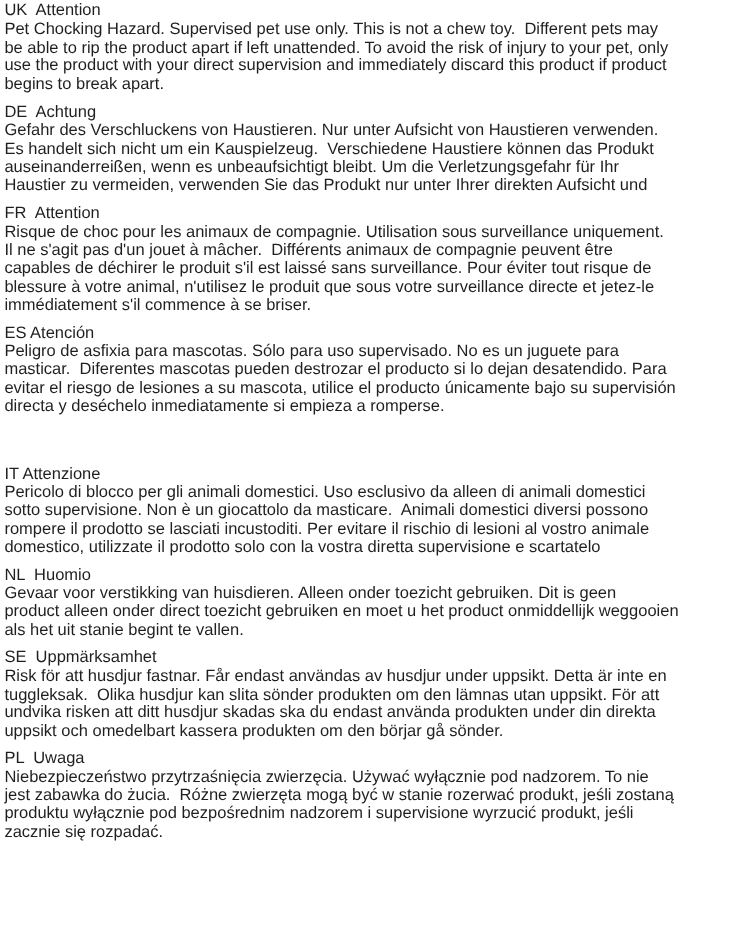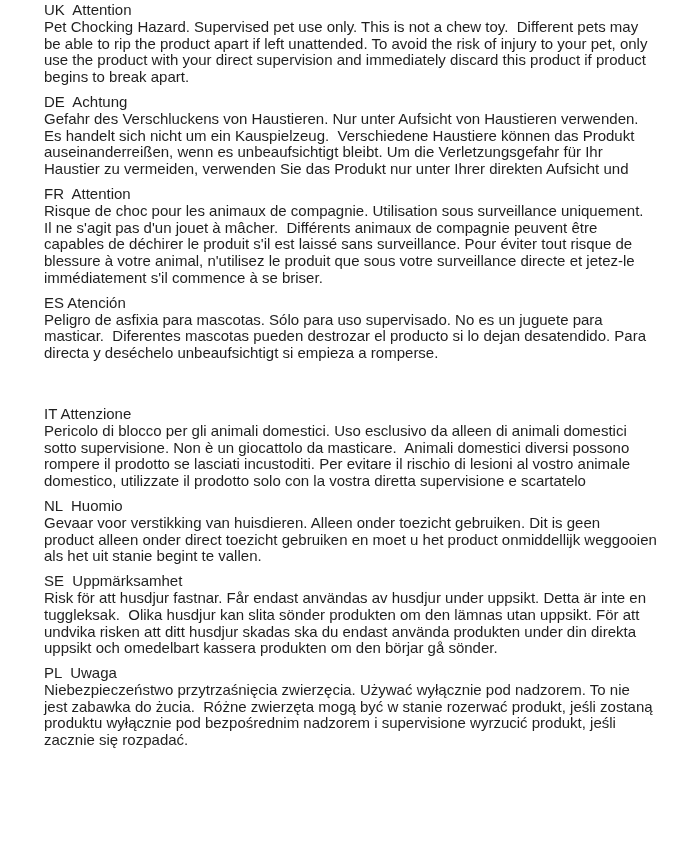--- a/index.html
+++ b/index.html
@@ -22,21 +22,20 @@
   .section {
     margin-bottom: 8px;
   }
   .section.extra-gap {
     margin-top: 44px; 
   }
   .heading,
   .line {
     white-space: pre;   
     font-weight: 400;
-    margin-left: 40px;
   }
 </style>
 </head>
 <body>
 
 <div class="doc">
   <div id="sections">
       <div class="section">
         <div class="heading">UK  Attention</div>
         <div class="line">Pet Chocking Hazard. Supervised pet use only. This is not a chew toy.  Different pets may</div>
@@ -56,21 +55,22 @@
         <div class="line">Risque de choc pour les animaux de compagnie. Utilisation sous surveillance uniquement.</div>
         <div class="line">Il ne s'agit pas d'un jouet à mâcher.  Différents animaux de compagnie peuvent être</div>
         <div class="line">capables de déchirer le produit s'il est laissé sans surveillance. Pour éviter tout risque de</div>
         <div class="line">blessure à votre animal, n'utilisez le produit que sous votre surveillance directe et jetez-le</div>
         <div class="line">immédiatement s'il commence à se briser.</div>
       </div>
       <div class="section">
         <div class="heading">ES Atención</div>
         <div class="line">Peligro de asfixia para mascotas. Sólo para uso supervisado. No es un juguete para</div>
         <div class="line">masticar.  Diferentes mascotas pueden destrozar el producto si lo dejan desatendido. Para</div>
-        <div class="line">directa y deséchelo unbeaufsichtigt si empieza a romperse.</div>
+        <div class="line">evitar el riesgo de lesiones a su mascota, utilice el producto únicamente bajo su supervisión</div>
+        <div class="line">directa y deséchelo inmediatamente si empieza a romperse.</div>
       </div>
       <div class="section extra-gap">
         <div class="heading">IT Attenzione</div>
         <div class="line">Pericolo di blocco per gli animali domestici. Uso esclusivo da alleen di animali domestici</div>
         <div class="line">sotto supervisione. Non è un giocattolo da masticare.  Animali domestici diversi possono</div>
         <div class="line">rompere il prodotto se lasciati incustoditi. Per evitare il rischio di lesioni al vostro animale</div>
         <div class="line">domestico, utilizzate il prodotto solo con la vostra diretta supervisione e scartatelo</div>
       </div>
       <div class="section">
         <div class="heading">NL  Huomio</div>

